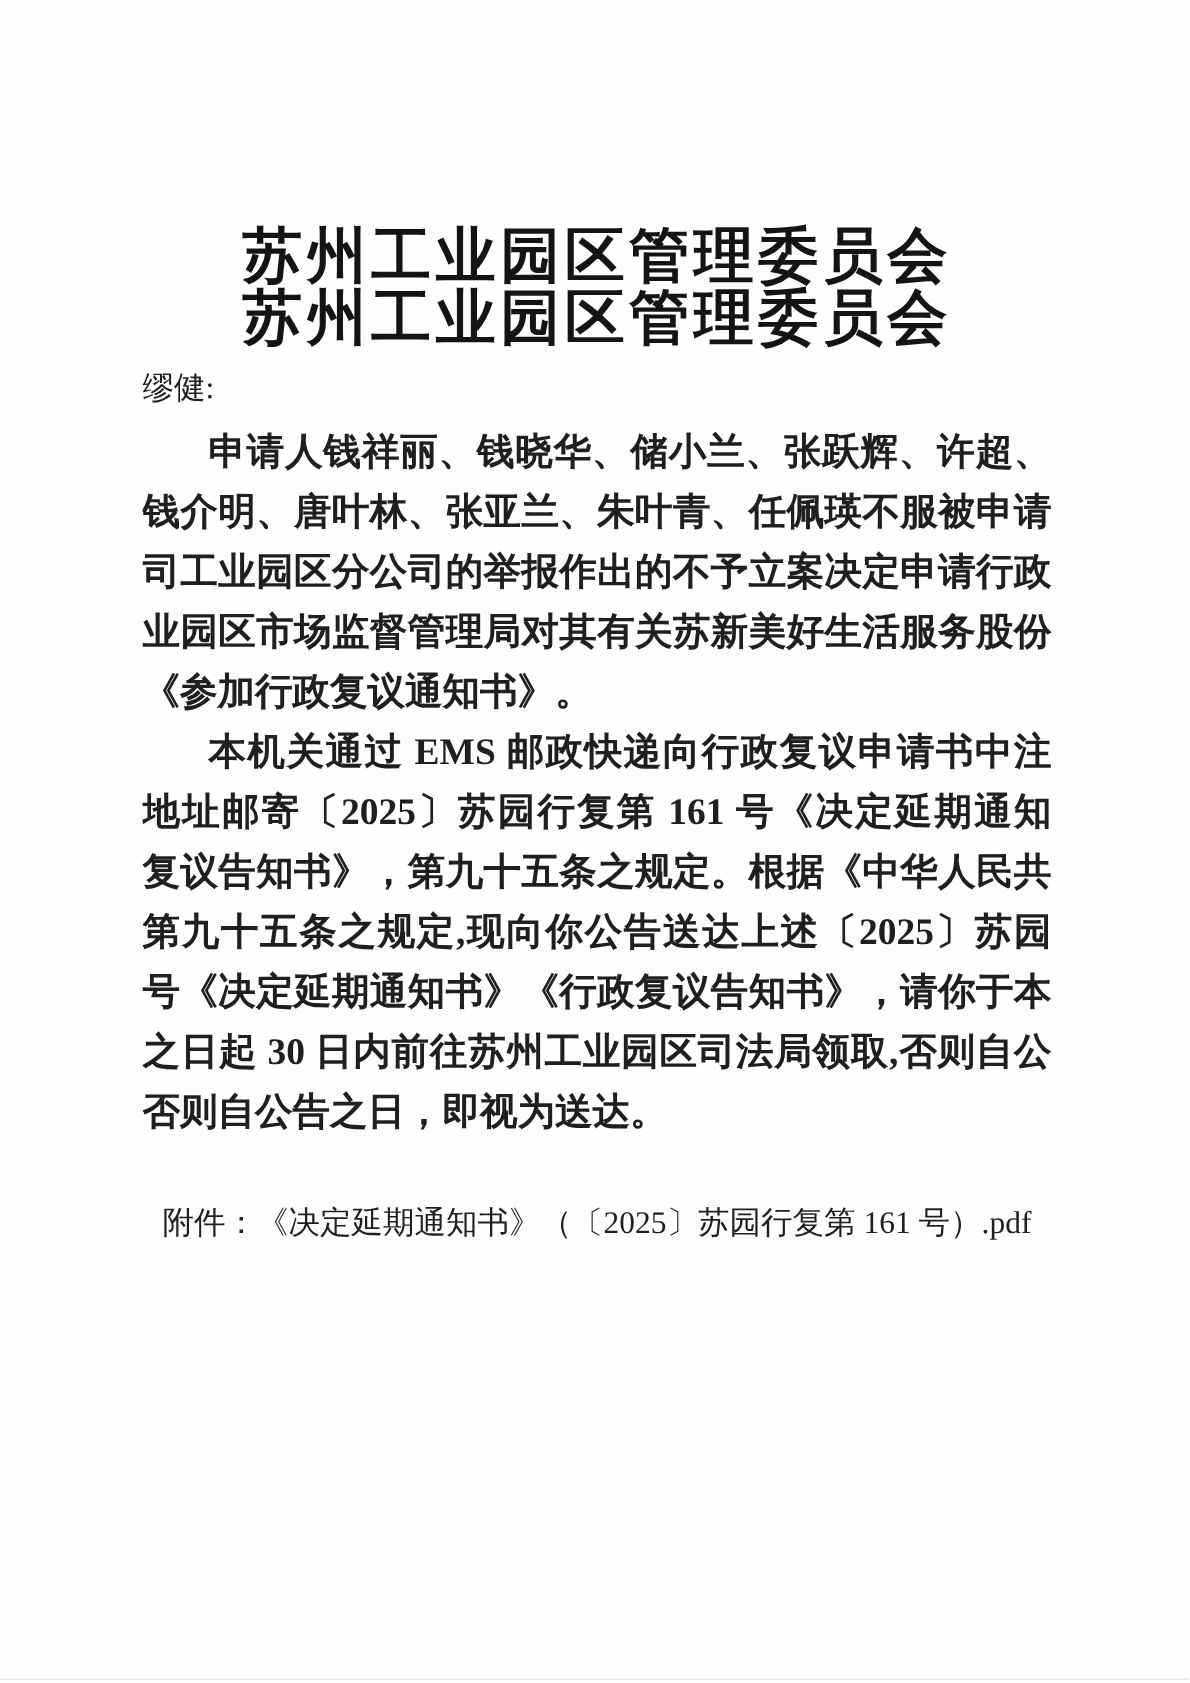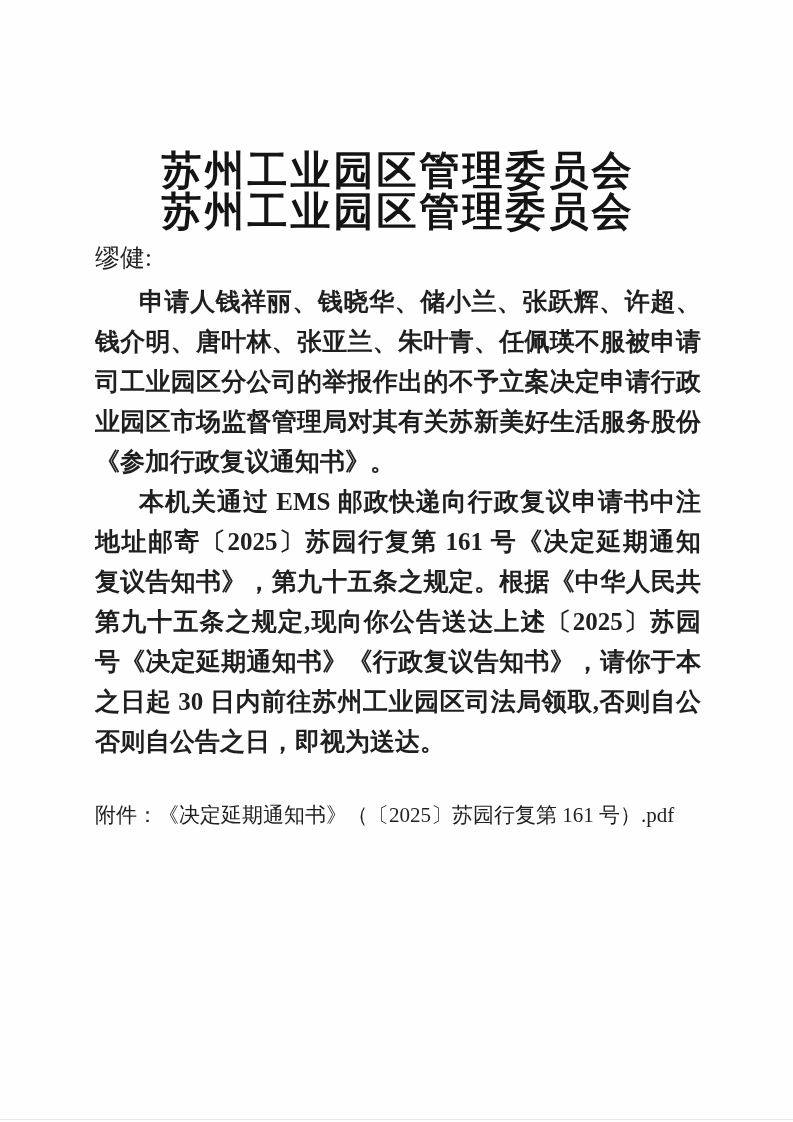--- a/index.html
+++ b/index.html
@@ -35,21 +35,21 @@
       white-space: nowrap;
     }
     .doc-number {
       margin-top: 28px;
       text-align: right;
       font-size: 21px;
       line-height: 28px;
     }
     .addressee {
       margin-top: 12px;
-      font-size: 25px;
+      font-size: 21px;
       line-height: 28px;
     }
     .body-block {
       margin-top: 10px;
     }
     .line {
       font-size: 25px;
       line-height: 40px;
       height: 40px;
       overflow: hidden;
@@ -63,20 +63,21 @@
     }
     .line.para-end {
       text-align: center;
       text-align-last: left;
     }
     .attachment {
       margin-top: 38px;
       font-size: 21px;
       line-height: 30px;
       white-space: nowrap;
+      text-align: center;
     }
     .scan-edge {
       position: absolute;
       left: 0;
       right: 0;
       bottom: 2px;
       height: 1px;
       background: #e9e9e9;
     }
   </style>

